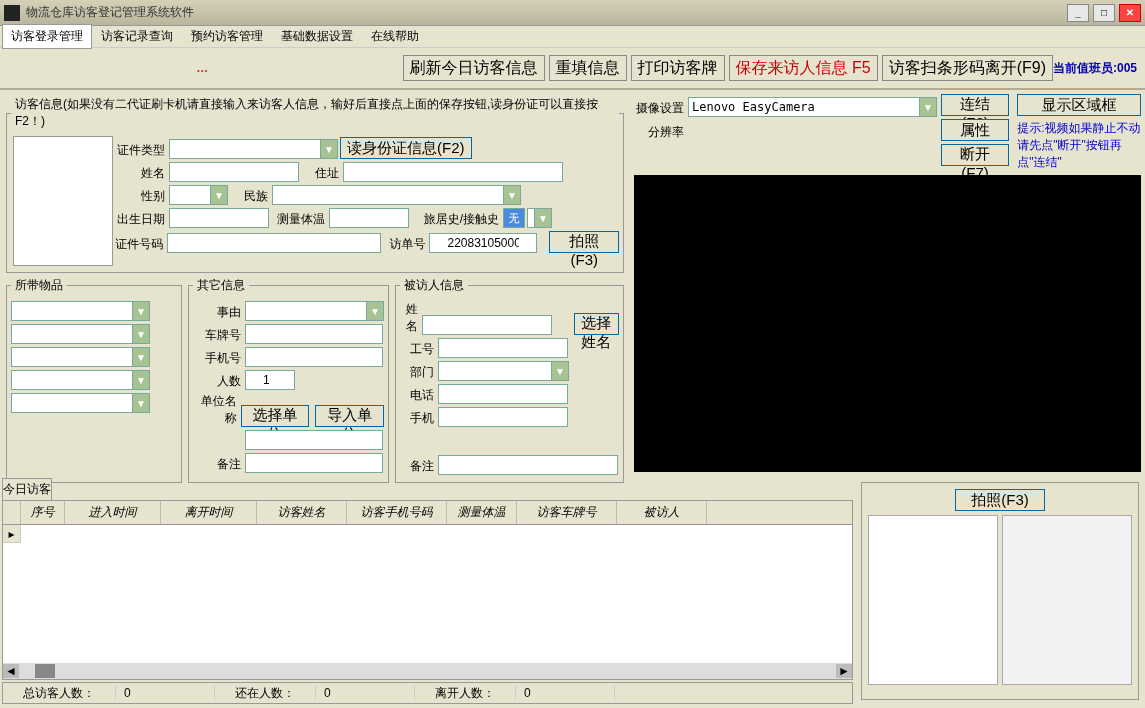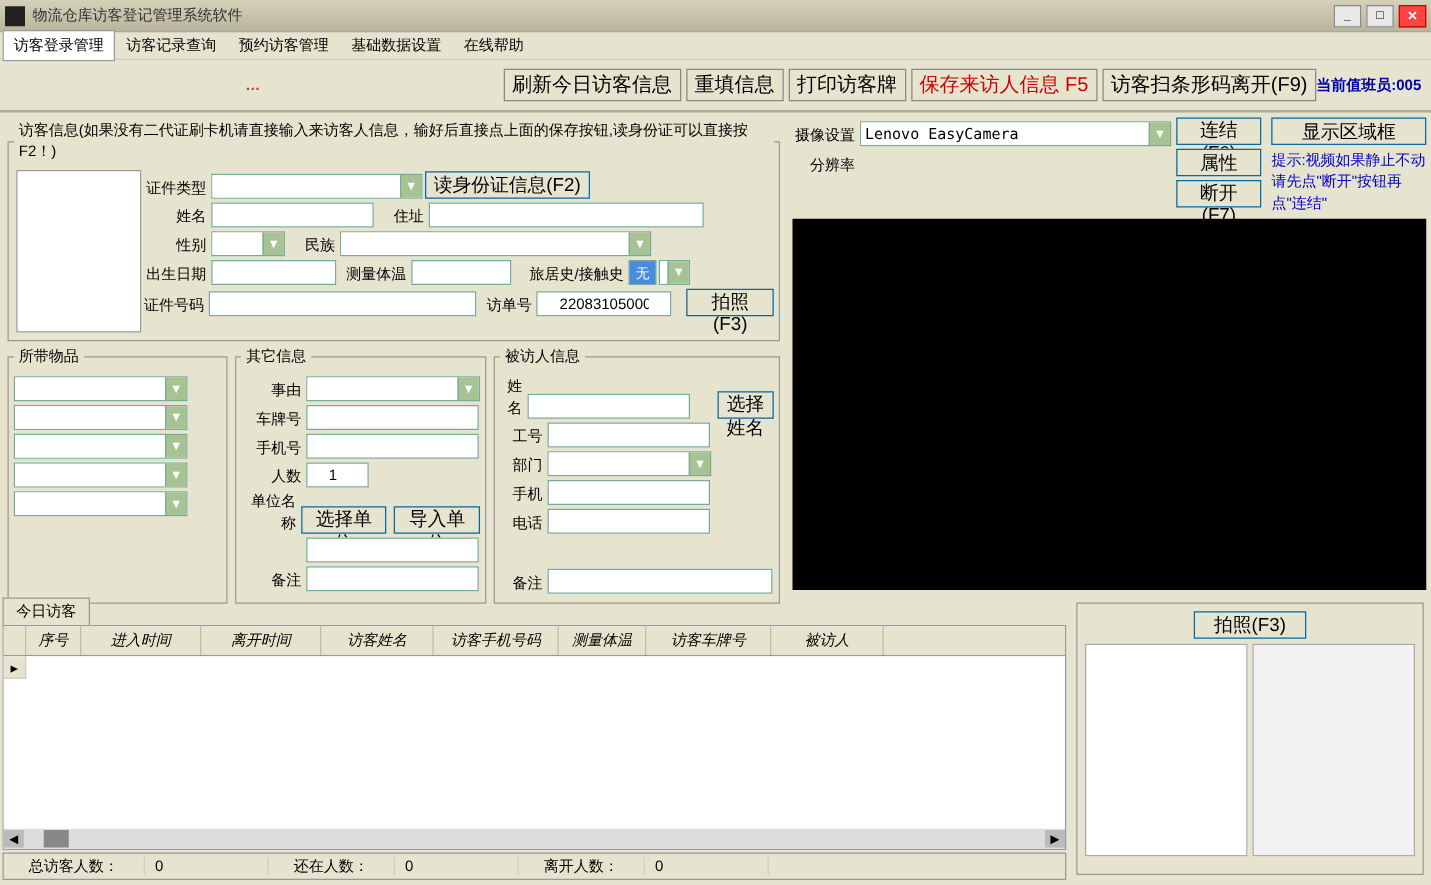--- a/index.html
+++ b/index.html
@@ -40,21 +40,21 @@
 .cam-top { display:flex; gap:4px; }
 .cam-ctrl-left { flex:1; }
 .cam-ctrl-btns { display:flex; flex-direction:column; gap:3px; }
 .reslist { width: 190px; height: 54px; background: #fff; border: 1px solid #7a9; overflow:hidden; font-family: monospace; }
 .reslist .opt { padding: 1px 4px; cursor:pointer; font-size:12px; }
 .reslist .opt.sel { background: #1a56c8; color: #fff; }
 .cam-preview { flex:1; background:#000; margin-top:4px; }
 .bottom { height: 230px; display:flex; }
 .bottom-left { flex:1; padding:2px; display:flex; flex-direction:column; }
 .bottom-right { width:290px; padding:6px; }
-.tab-today { display:inline-block; padding:2px 10px; border:1px solid #999; border-bottom:none; background:#e6e3ce; }
+.tab-today { display:inline-block; padding:2px 0; border:1px solid #999; border-bottom:none; background:#e6e3ce; }
 .grid-wrap { flex:1; border:1px solid #999; background:#fff; display:flex; flex-direction:column; }
 .grid-hdr { display:flex; background:#e6e3ce; border-bottom:1px solid #999;font-style:italic; }
 .grid-hdr .gh { padding:3px 4px; border-right:1px solid #bbb; text-align:center; font-size:12px; }
 .grid-body { flex:1; background:#fff; }
 .scroll-h { height:16px; background:#ddd; display:flex; align-items:center; }
 .scroll-h .thumb { height:14px; width:20px; background:#888; margin-left:16px; }
 .stats { height:22px; border:1px solid #999; display:flex; align-items:center; margin-top:2px; background:#e6e3ce; }
 .stats .slab { padding:0 20px; }
 .stats .sval { width:100px; border-left:1px solid #ccc; border-right:1px solid #ccc; padding:0 8px; }
 .snap-box { border:1px solid #999; background:#e6e3ce; padding:6px; height:100%; }
@@ -232,25 +232,25 @@
             <input type="text" style="width: 130px;">
           </div>
         <div class="row">
             <span class="lbl" style="width:36px">部门</span>
             <div class="combo">
               <input style="width: 112px;">
               <span class="dd">▼</span>
             </div>
           </div>
         <div class="row">
+            <span class="lbl" style="width:36px">电话</span>
+            <input type="text" style="width: 130px;">
+          </div>
+        <div class="row">
             <span class="lbl" style="width:36px">手机</span>
-            <input type="text" style="width: 130px;">
-          </div>
-        <div class="row">
-            <span class="lbl" style="width:36px">电话</span>
             <input type="text" style="width: 130px;">
           </div>
         <div class="row" style="height:22px"></div>
         <div class="row">
             <span class="lbl" style="width:36px">备注</span>
             <input type="text" style="width: 180px;">
           </div>
       </fieldset>
     </div>
   </div>

